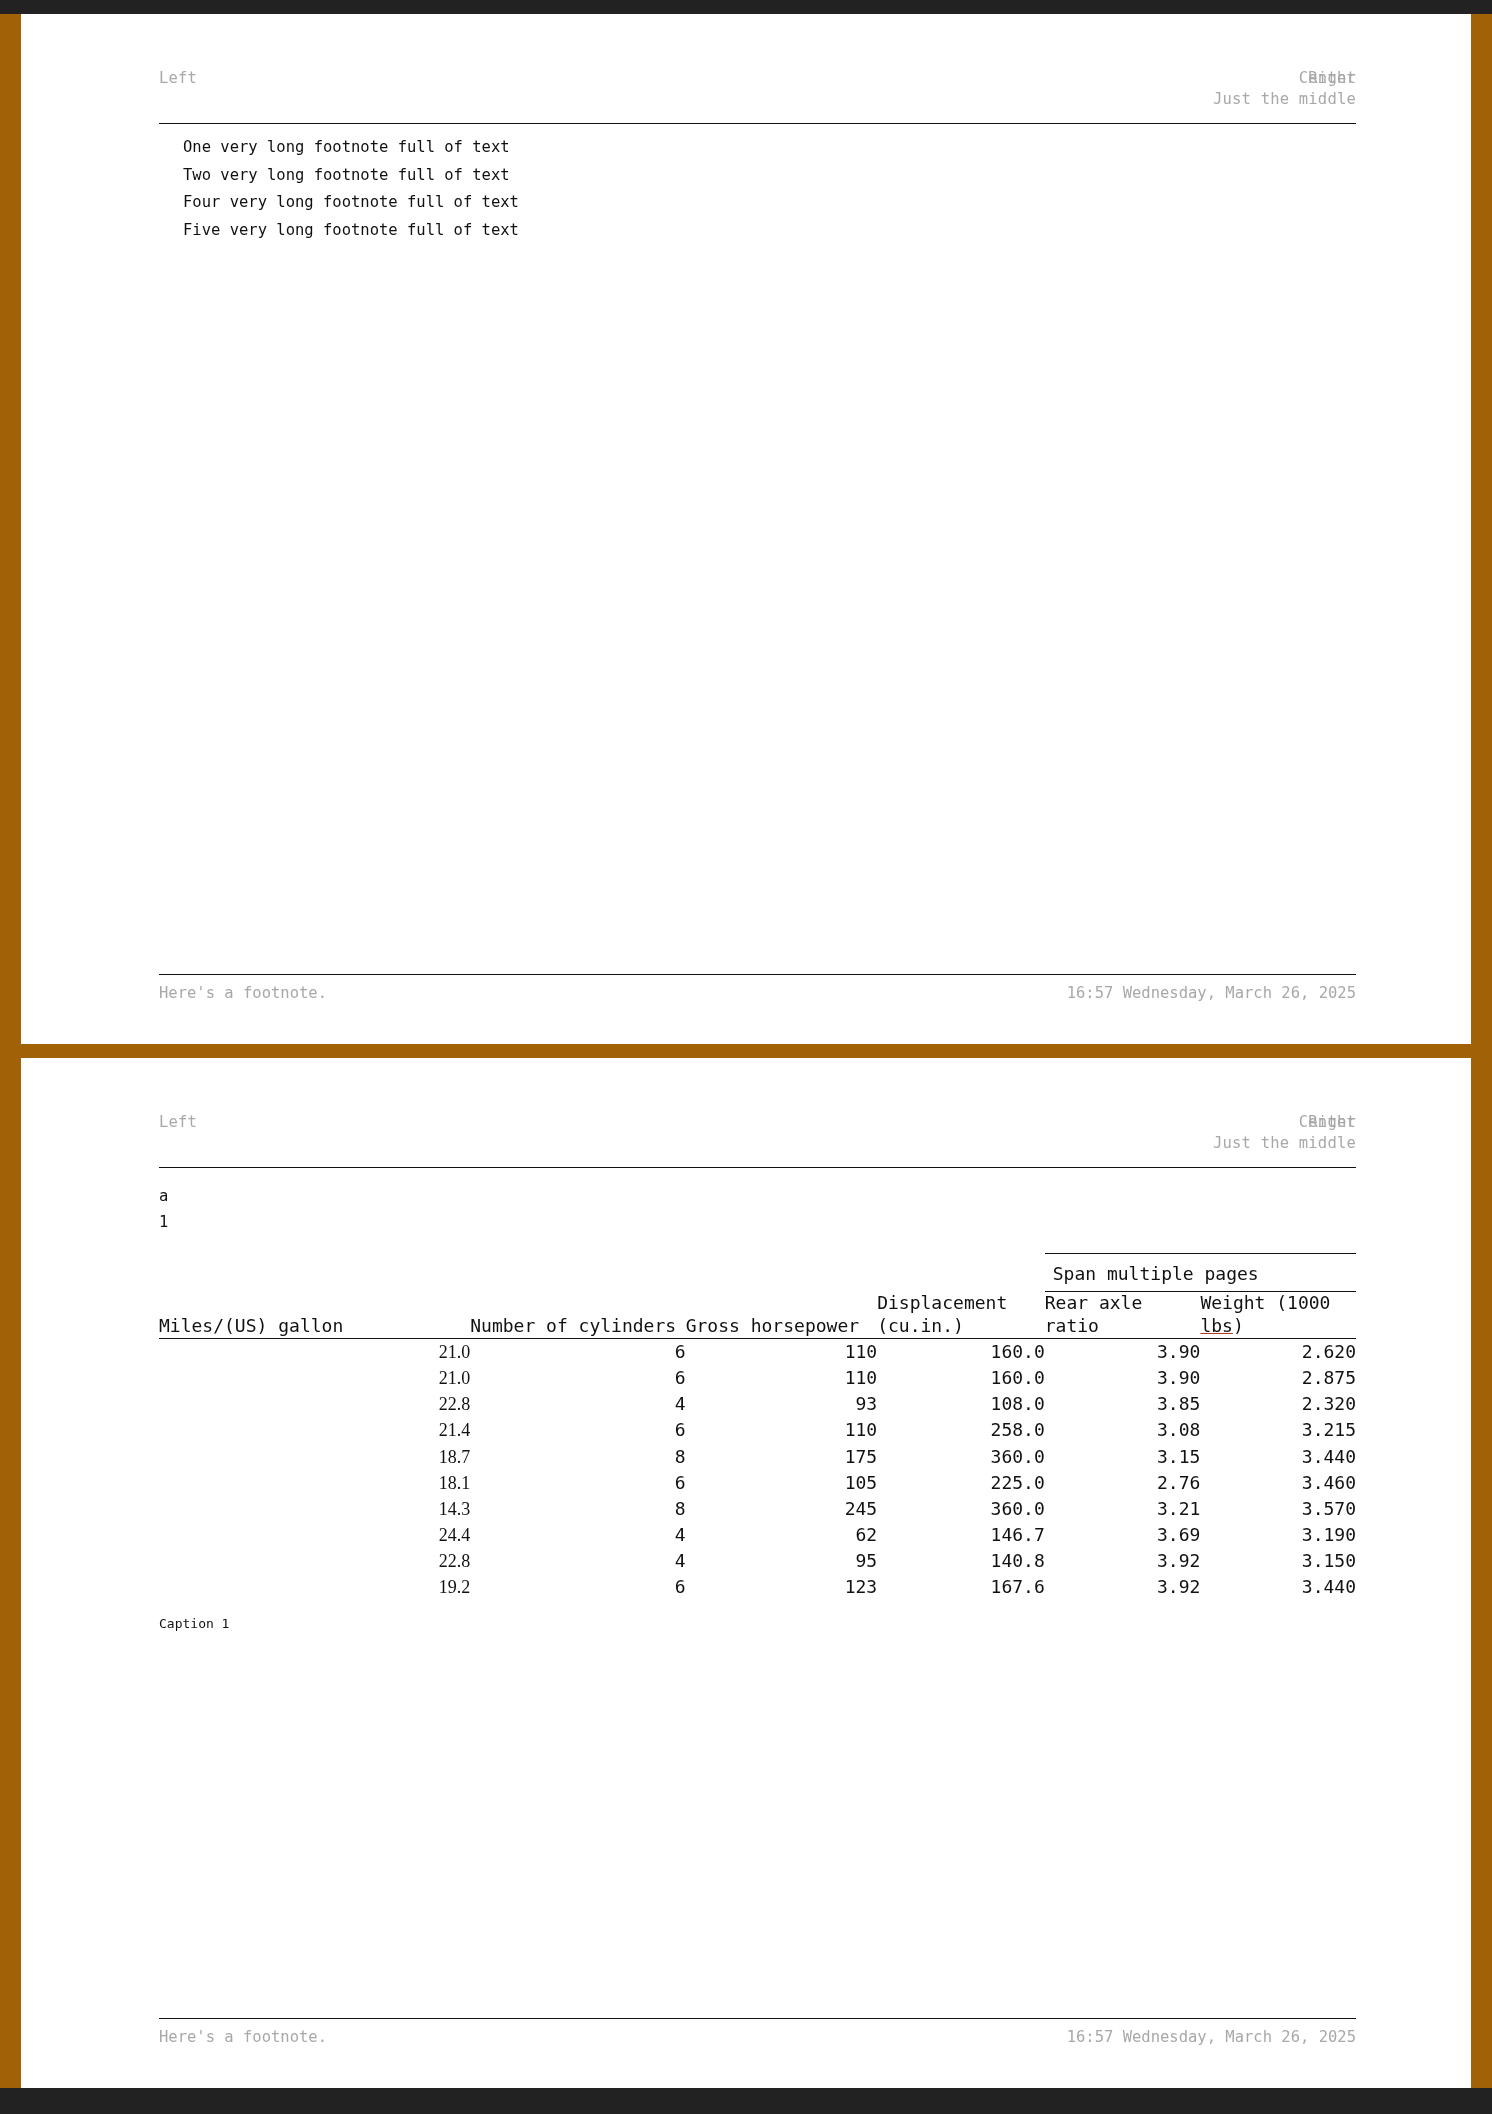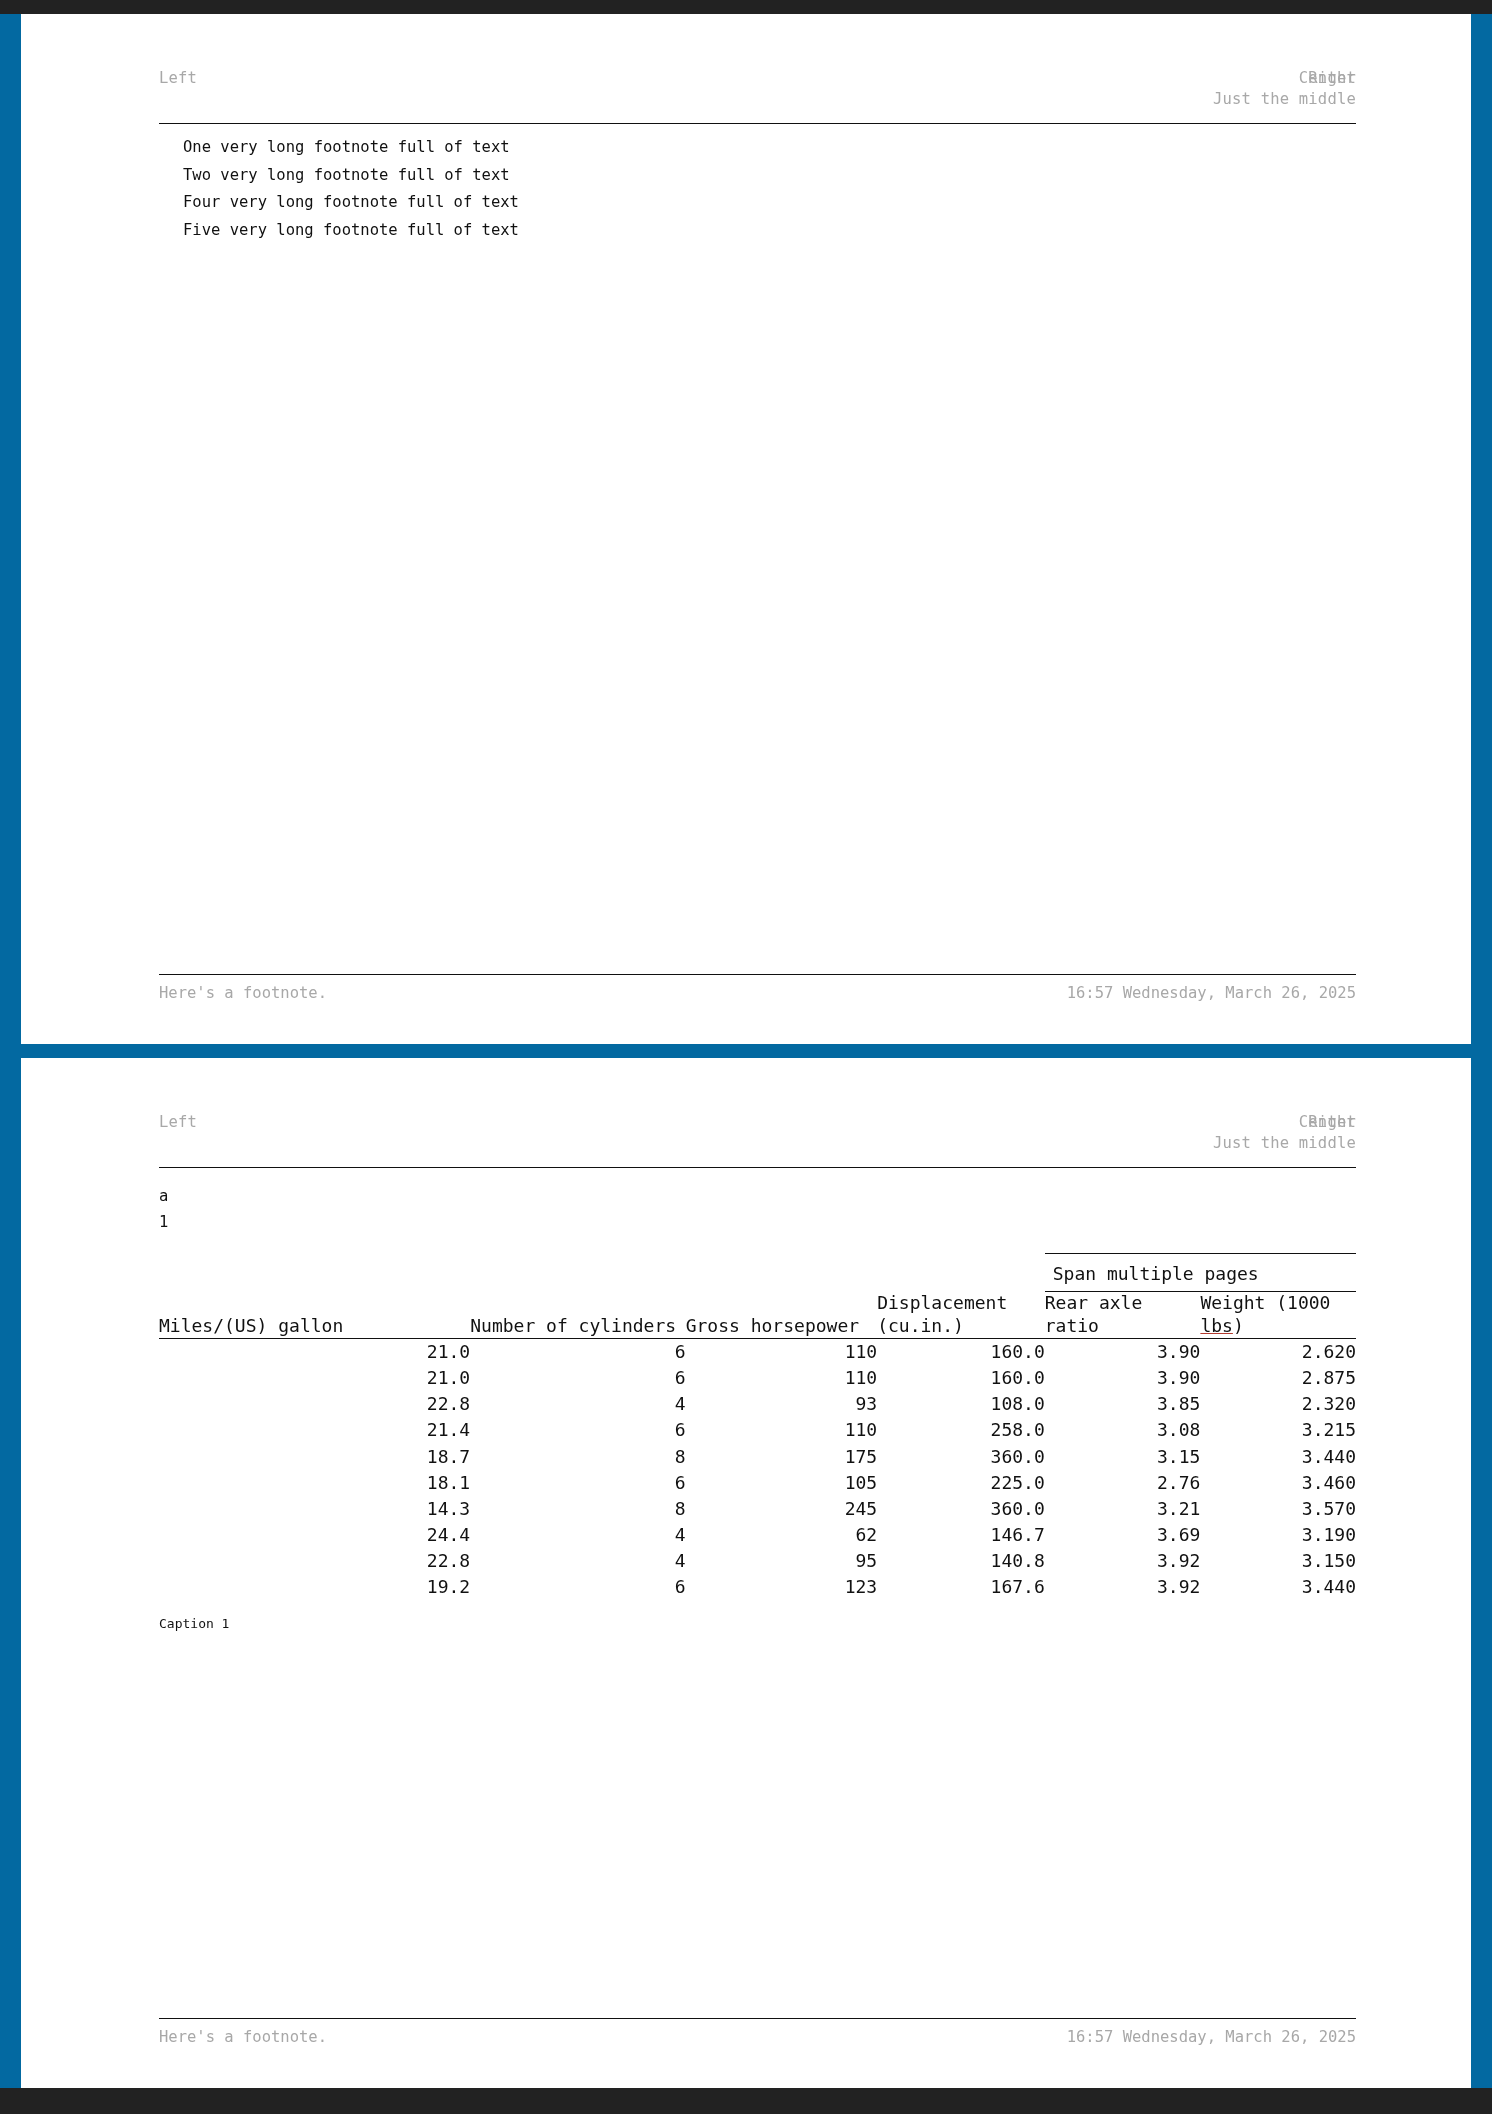--- a/index.html
+++ b/index.html
@@ -6,21 +6,21 @@
     margin: 0;
     padding: 0;
     background: #222222;
   }
   body {
     width: 1492px;
     font-family: "DejaVu Sans Mono", "Liberation Mono", monospace;
   }
   .viewport {
     width: 1492px;
-    background: #0369a1;
+    background: #a16207;
     padding: 0;
     box-sizing: border-box;
   }
   .page {
     width: 1450px;
     margin: 0 auto 14px auto;
     background: #ffffff;
     box-sizing: border-box;
     position: relative;
   }
@@ -127,21 +127,21 @@
     border-bottom: 1.4px solid #111111;
     height: 1px;
     font-size: 0;
     line-height: 0;
   }
   .body-row td {
     text-align: right;
     padding: 1.5px 0;
     line-height: 1.45;
   }
-  .body-row td.c1 { width: 26%; }
+  .body-row td.c1 { width: 26%; font-family: Liberation Serif, serif; }
   .body-row td.c2 { width: 18%; }
   .body-row td.c3 { width: 16%; }
   .body-row td.c4 { width: 14%; }
   .body-row td.c5 { width: 13%; }
   .body-row td.c6 { width: 13%; }
   .caption {
     margin-top: 16px;
     font-size: 13px;
     color: #111111;
   }

